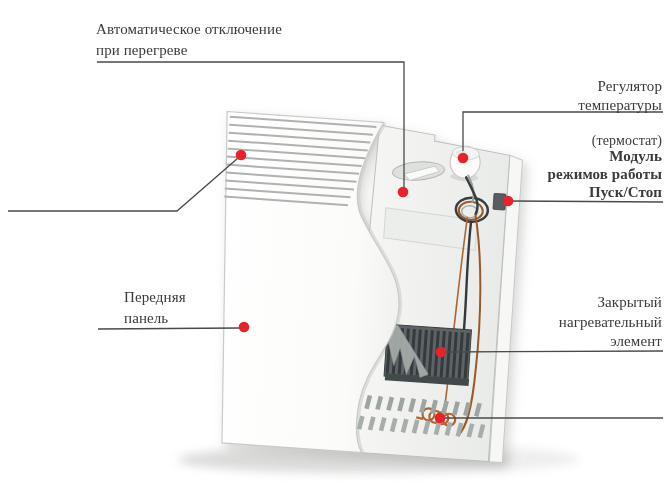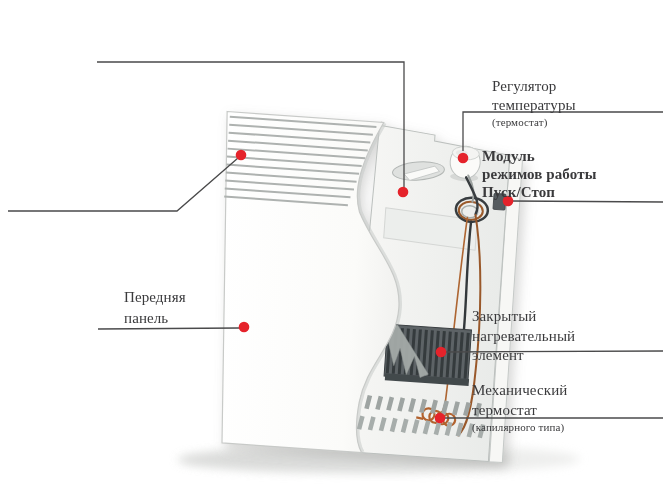--- a/index.html
+++ b/index.html
@@ -5,28 +5,28 @@
   html,body{margin:0;padding:0;background:#ffffff;}
   .stage{
     position:relative;width:671px;height:486px;background:#ffffff;overflow:hidden;
     font-family:"Liberation Serif", serif;
   }
   .stage svg{position:absolute;left:0;top:0;}
   .lbl{
     position:absolute;color:#3a3a3c;font-size:15px;font-weight:500;
     line-height:20px;white-space:pre-line;letter-spacing:.1px;
   }
-  .lbl.right{}
-  .sub{display:block;font-size:11px;line-height:15px;margin-top:0;font-weight:normal;}
+  .lbl.right{text-align:right;}
+  .sub{display:block;font-size:14px;line-height:15px;margin-top:18px;font-weight:normal;}
   #lbl-auto  {left:96px;  top:19px;  line-height:21px; width:300px;}
   #lbl-reg   {right:9px;  top:58px;  line-height:19px; width:170px;}
   #lbl-grille{left:10px;  top:128px; line-height:19.5px; width:190px;}
   #lbl-module{right:9px;  top:147px; line-height:18px; width:180px;font-weight:bold;}
   #lbl-front {left:100px; top:287px; line-height:21px; width:160px;margin-left:24px;}
-  #lbl-elem  {right:9px;  top:307px; line-height:19.5px; width:190px;}
+  #lbl-elem  {right:9px;  top:293px; line-height:19.5px; width:190px;}
   #lbl-mech  {right:9px;  top:360px; line-height:20px; width:190px;}
 </style>
 </head>
 <body>
 
 <div class="stage">
 
   <svg width="671" height="486" viewBox="0 0 671 486">
     <defs>
       <linearGradient id="panelGrad" x1="0" y1="0" x2="1" y2="0">
@@ -128,38 +128,35 @@
       <circle cx="241" cy="155" r="5.3" fill="#e5232b"></circle>
       <circle cx="403" cy="192" r="5.3" fill="#e5232b"></circle>
       <circle cx="463" cy="158" r="5.3" fill="#e5232b"></circle>
       <circle cx="508" cy="201" r="5.3" fill="#e5232b"></circle>
       <circle cx="244" cy="327" r="5.3" fill="#e5232b"></circle>
       <circle cx="441" cy="352" r="5.3" fill="#e5232b"></circle>
       <circle cx="440" cy="418" r="5.3" fill="#e5232b"></circle>
     </g>
   </svg>
 
+  <div class="lbl" id="lbl-auto">Автоматическое отключение
+при перегреве</div>
 
   <div class="lbl right" id="lbl-reg">
     <span>Регулятор
 температуры</span>
     <span class="sub">(термостат)</span>
   </div>
 
 
   <div class="lbl right" id="lbl-module">Модуль
 режимов работы
 Пуск/Стоп</div>
 
   <div class="lbl" id="lbl-front">Передняя
 панель</div>
 
   <div class="lbl right" id="lbl-elem">Закрытый
 нагревательный
 элемент</div>
 
-  <div class="lbl right" id="lbl-mech">
-    <span>Механический
-термостат</span>
-    <span class="sub">(капилярного типа)</span>
-  </div>
 
 </div>
 
 </body></html>

